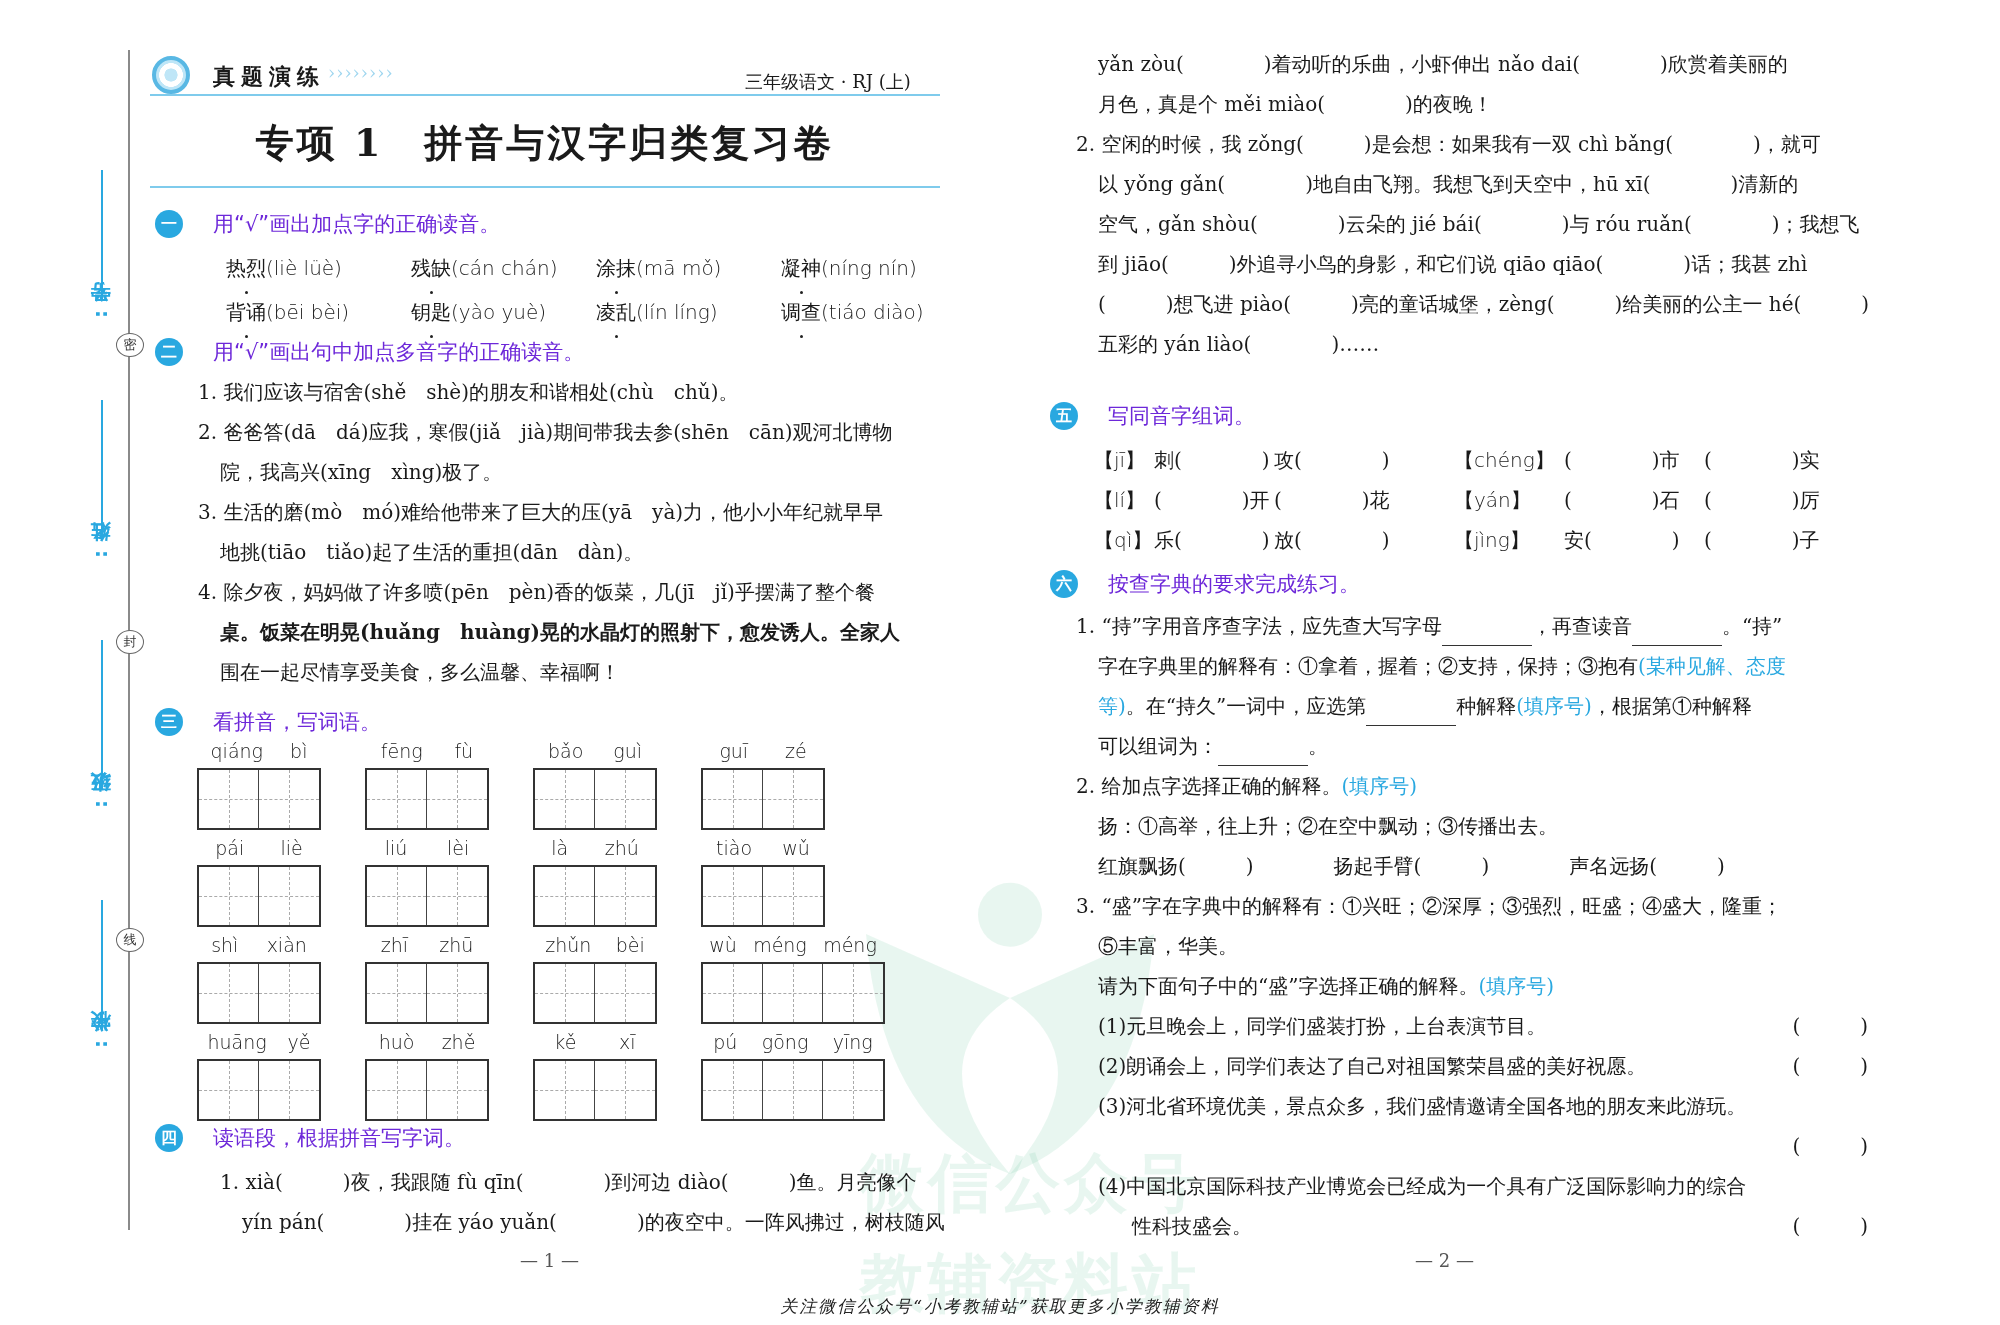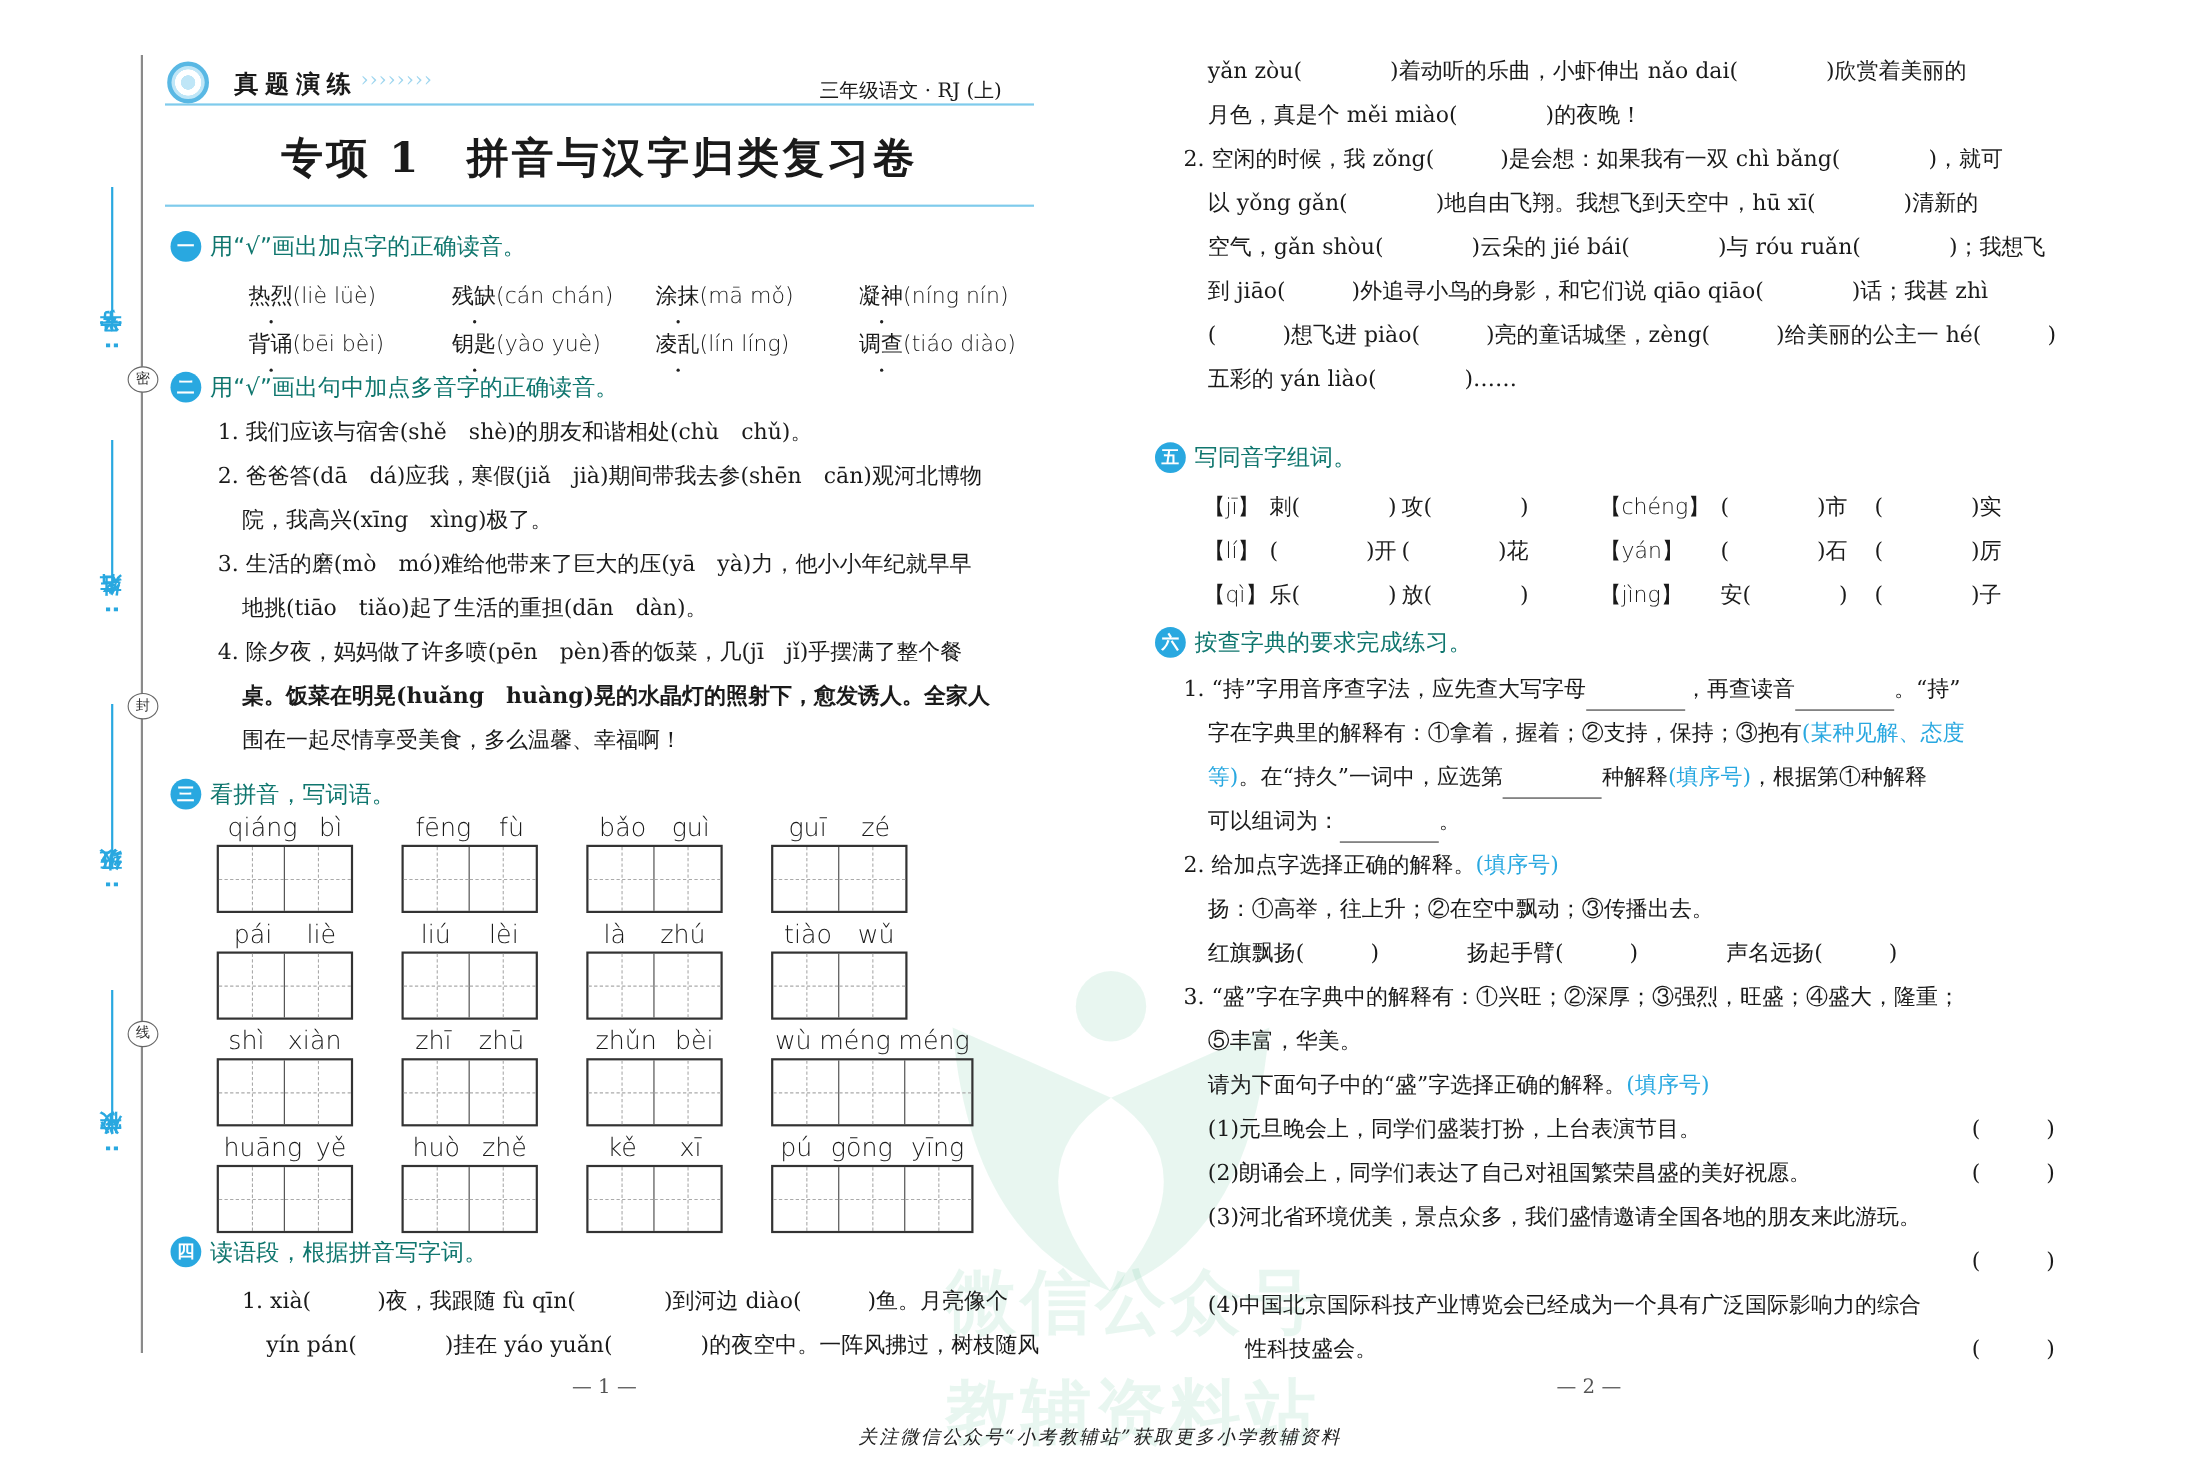--- a/index.html
+++ b/index.html
@@ -24,27 +24,27 @@
   #logo { left:152px; top:56px; width:38px; height:38px; border-radius:50%; border:4px solid #59b8e4; box-sizing:border-box; background:radial-gradient(circle, #bfe6f7 30%, #fff 32%, #fff 55%, #bfe6f7 57%); }
   #series-title { left:213px; top:62px; font-size:22px; font-weight:bold; letter-spacing:6px; font-family:"DejaVu Serif", serif; }
   #chevrons { left:328px; top:62px; font-size:18px; color:#9fd6ef; letter-spacing:1px; }
   #grade { left:745px; top:70px; font-size:18px; }
   #hdr-rule { left:150px; top:94px; width:790px; height:2px; background:#7fcbec; }
   #page-title { left:0; top:118px; width:1090px; text-align:center; font-size:38px; font-weight:bold; letter-spacing:3px; font-family:"DejaVu Serif", serif; }
   #title-rule { left:150px; top:186px; width:790px; height:2px; background:#7fcbec; }
 
   .sec-head { font-size:21px; display:flex; align-items:center; }
   .badge { width:28px; height:28px; border-radius:50%; background:#29a8e0; color:#fff; font-size:16px; font-weight:bold; display:inline-flex; align-items:center; justify-content:center; margin-right:8px; font-family:"DejaVu Sans", sans-serif; }
-  .sec-title { color:#0f766e; font-family:"DejaVu Sans", sans-serif; }
+  .sec-title { color:#6d28d9; font-family:"DejaVu Sans", sans-serif;margin-left:22px; }
 
   .line { font-size:20px; white-space:nowrap; line-height:40px; }
 
   
   .grid-group { display:inline-block; }
-  .grid-pinyin { display:flex; justify-content:space-around; font-size:23px; height:28px; font-family:"DejaVu Sans", sans-serif; font-weight:300; }
+  .grid-pinyin { display:flex; justify-content:space-around; font-size:19px; height:28px; font-family:"DejaVu Sans", sans-serif; font-weight:300; }
   .grid-box { display:flex; border:2px solid #333; height:58px; }
   .cell { width:60px; height:58px; border-right:1px solid #444; position:relative; box-sizing:border-box; }
   .cell:last-child { border-right:none; }
   .cell::before { content:""; position:absolute; left:50%; top:0; bottom:0; border-left:1px dashed #aaa; }
   .cell::after { content:""; position:absolute; top:50%; left:0; right:0; border-top:1px dashed #aaa; }
 
   .blank { display:inline-block; border-bottom:1.5px solid #333; width:90px; height:20px; vertical-align:bottom; }
 
   #watermark { left:850px; top:870px; width:320px; height:320px; opacity:0.12; }
   #wm-text1 { left:860px; top:1140px; font-size:64px; font-weight:bold; color:#4dbb8a; opacity:0.12; font-family:"DejaVu Sans", sans-serif; letter-spacing:4px; }

